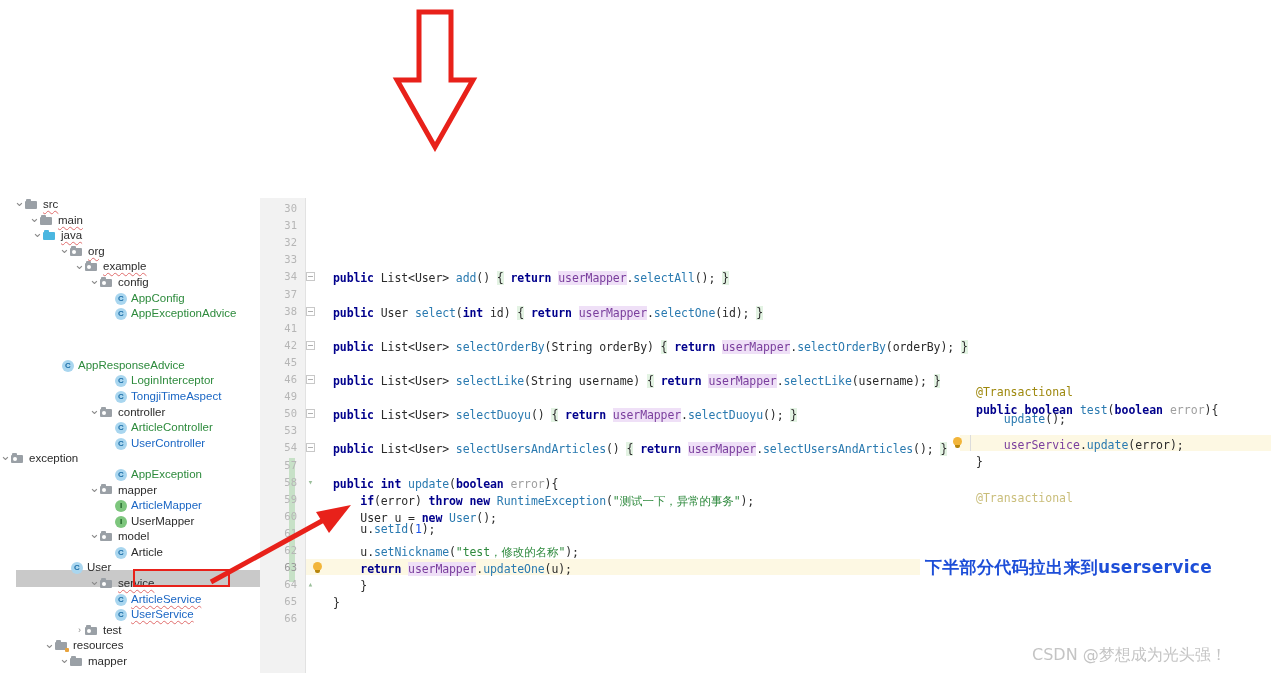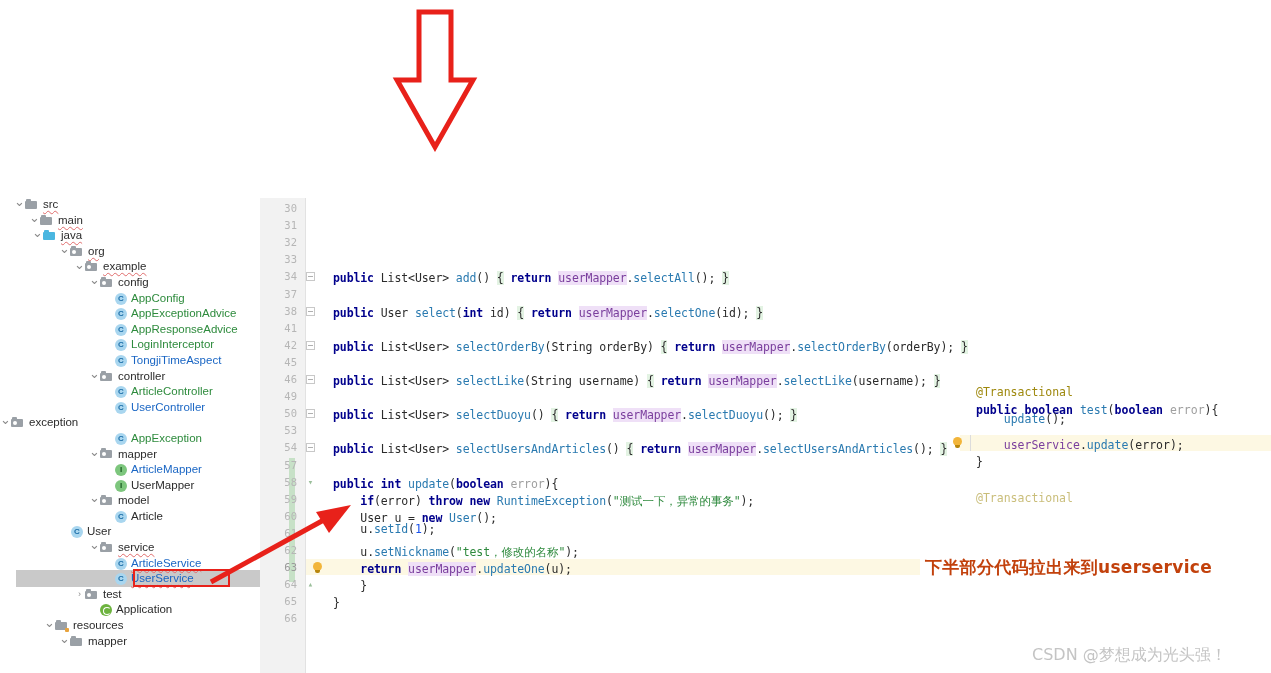--- a/index.html
+++ b/index.html
@@ -102,58 +102,57 @@
   #right-snippet{position:absolute;left:960px;top:382px;width:311px;height:125px;
                  font-family:"DejaVu Sans Mono","Liberation Mono",monospace;
                  font-size:11.5px;}
   #right-snippet .rl{position:absolute;left:16px;white-space:pre;}
   #rs-hl{position:absolute;left:0;top:53px;width:311px;height:16px;background:#fdf8e3;}
   #rs-divider{position:absolute;left:10px;top:53px;width:1px;height:16px;background:#dcdcdc;}
 
   
   #down-arrow{position:absolute;left:392px;top:8px;width:86px;height:144px;}
   #tree-arrow{position:absolute;left:205px;top:500px;width:150px;height:90px;}
-  #red-note{position:absolute;left:925px;top:556px;color:#c2410c;font-size:17px;
+  #red-note{position:absolute;left:925px;top:556px;color:#1d4ed8;font-size:17px;
             font-weight:bold;font-family:"DejaVu Sans","Liberation Sans",sans-serif;
             letter-spacing:0.3px;white-space:nowrap;}
   #watermark{position:absolute;left:1032px;top:645px;color:#c4c4c4;font-size:16px;
              white-space:nowrap;font-family:"DejaVu Sans","Liberation Sans",sans-serif;}
 </style>
 </head>
 <body>
 
 <div id="tree-selection"></div>
 <div id="project-tree">
     <div class="tree-row" style="padding-left: 14px;"><span class="tw" style="font-size: 13px; top: -4px;">⌄</span><span class="ic folder"></span><span class="lbl dark squiggle">src</span></div>
     <div class="tree-row" style="padding-left: 29px;"><span class="tw" style="font-size: 13px; top: -4px;">⌄</span><span class="ic folder"></span><span class="lbl dark squiggle">main</span></div>
     <div class="tree-row" style="padding-left: 32px;"><span class="tw" style="font-size: 13px; top: -4px;">⌄</span><span class="ic folder blue"></span><span class="lbl dark squiggle">java</span></div>
     <div class="tree-row" style="padding-left: 59px;"><span class="tw" style="font-size: 13px; top: -4px;">⌄</span><span class="ic folder pkg"><span class="pd"></span></span><span class="lbl dark squiggle">org</span></div>
     <div class="tree-row" style="padding-left: 74px;"><span class="tw" style="font-size: 13px; top: -4px;">⌄</span><span class="ic folder pkg"><span class="pd"></span></span><span class="lbl dark squiggle">example</span></div>
     <div class="tree-row" style="padding-left: 89px;"><span class="tw" style="font-size: 13px; top: -4px;">⌄</span><span class="ic folder pkg"><span class="pd"></span></span><span class="lbl dark">config</span></div>
     <div class="tree-row" style="padding-left: 104px;"><span class="tw"></span><span class="cls">C</span><span class="lbl green">AppConfig</span></div>
     <div class="tree-row" style="padding-left: 104px;"><span class="tw"></span><span class="cls">C</span><span class="lbl green">AppExceptionAdvice</span></div>
-    <div class="tree-row" style="padding-left: 104px;"><span class="tw"></span><span class="cls">C</span><span class="lbl green">AppResponseAdvice</span></div>
+    <div class="tree-row" style="padding-left: 51px; margin-top: 36px;"><span class="tw"></span><span class="cls">C</span><span class="lbl green">AppResponseAdvice</span></div>
     <div class="tree-row" style="padding-left: 104px;"><span class="tw"></span><span class="cls">C</span><span class="lbl green">LoginInterceptor</span></div>
     <div class="tree-row" style="padding-left: 104px;"><span class="tw"></span><span class="cls">C</span><span class="lbl blue">TongjiTimeAspect</span></div>
     <div class="tree-row" style="padding-left: 89px;"><span class="tw" style="font-size: 13px; top: -4px;">⌄</span><span class="ic folder pkg"><span class="pd"></span></span><span class="lbl dark">controller</span></div>
     <div class="tree-row" style="padding-left: 104px;"><span class="tw"></span><span class="cls">C</span><span class="lbl green">ArticleController</span></div>
     <div class="tree-row" style="padding-left: 104px;"><span class="tw"></span><span class="cls">C</span><span class="lbl blue">UserController</span></div>
     <div class="tree-row" style=""><span class="tw" style="font-size: 13px; top: -4px;">⌄</span><span class="ic folder pkg"><span class="pd"></span></span><span class="lbl dark">exception</span></div>
     <div class="tree-row" style="padding-left: 104px;"><span class="tw"></span><span class="cls">C</span><span class="lbl green">AppException</span></div>
     <div class="tree-row" style="padding-left: 89px;"><span class="tw" style="font-size: 13px; top: -4px;">⌄</span><span class="ic folder pkg"><span class="pd"></span></span><span class="lbl dark">mapper</span></div>
     <div class="tree-row" style="padding-left: 104px;"><span class="tw"></span><span class="iface">I</span><span class="lbl blue">ArticleMapper</span></div>
     <div class="tree-row" style="padding-left: 104px;"><span class="tw"></span><span class="iface">I</span><span class="lbl dark">UserMapper</span></div>
     <div class="tree-row" style="padding-left: 89px;"><span class="tw" style="font-size: 13px; top: -4px;">⌄</span><span class="ic folder pkg"><span class="pd"></span></span><span class="lbl dark">model</span></div>
     <div class="tree-row" style="padding-left: 104px;"><span class="tw"></span><span class="cls">C</span><span class="lbl dark">Article</span></div>
     <div class="tree-row" style="padding-left: 60px;"><span class="tw"></span><span class="cls">C</span><span class="lbl dark">User</span></div>
     <div class="tree-row" style="padding-left: 89px;"><span class="tw" style="font-size: 13px; top: -4px;">⌄</span><span class="ic folder pkg"><span class="pd"></span></span><span class="lbl dark squiggle">service</span></div>
     <div class="tree-row" style="padding-left: 104px;"><span class="tw"></span><span class="cls">C</span><span class="lbl blue squiggle">ArticleService</span></div>
     <div class="tree-row" style="padding-left: 104px;"><span class="tw"></span><span class="cls">C</span><span class="lbl blue squiggle">UserService</span></div>
     <div class="tree-row" style="padding-left: 74px;"><span class="tw">›</span><span class="ic folder pkg"><span class="pd"></span></span><span class="lbl dark">test</span></div>
-    <div class="tree-row" style="padding-left: 89px;"><span class="tw"></span><span class="springic"></span><span class="lbl dark">Application</span></div>
     <div class="tree-row" style="padding-left: 44px;"><span class="tw" style="font-size: 13px; top: -4px;">⌄</span><span class="ic folder res"><span class="dot"></span></span><span class="lbl dark">resources</span></div>
     <div class="tree-row" style="padding-left: 59px;"><span class="tw" style="font-size: 13px; top: -4px;">⌄</span><span class="ic folder"></span><span class="lbl dark">mapper</span></div>
   </div>
 <div id="userservice-box"></div>
 
 <div id="editor">
   <div id="gutter-bg"></div>
   <div id="gutter-line"></div>
   <div id="change-bar"></div>
   <div id="editor-lines">

